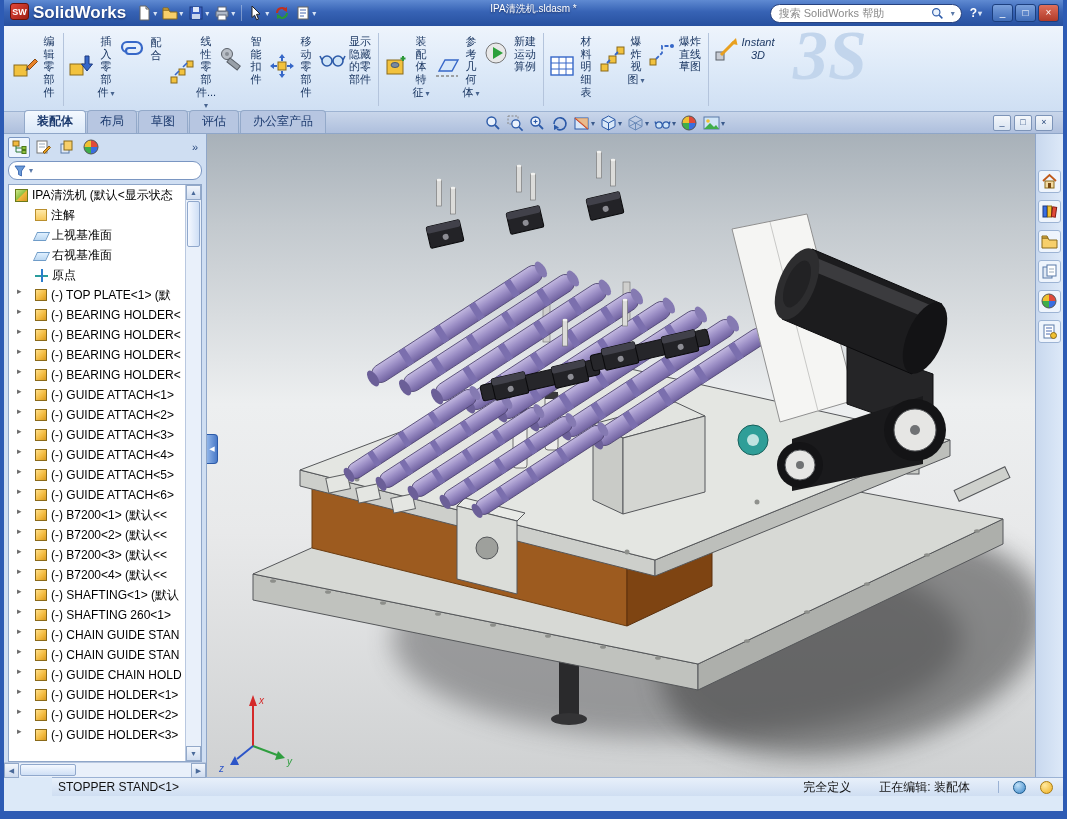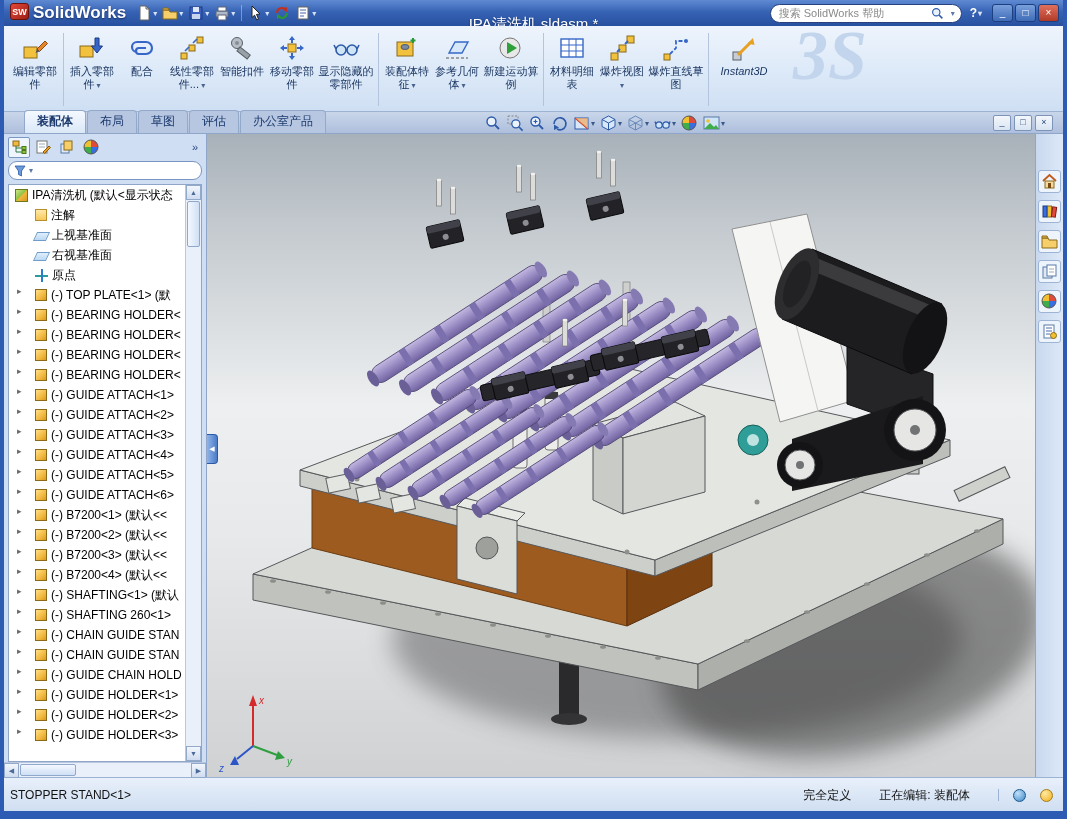--- a/index.html
+++ b/index.html
@@ -11,36 +11,36 @@
     background:linear-gradient(180deg,#5f8ad2 0%,#3763b5 45%,#27509f 100%);}
   .logo{display:flex;align-items:flex-start;gap:4px;padding:0 8px 0 2px;}
   .logo-sq{width:19px;height:17px;border-radius:3px;background:linear-gradient(135deg,#e2473a,#9e1f14);
     color:#fff;font-size:9px;font-weight:bold;display:flex;align-items:center;justify-content:center;border:1px solid #6b120a;}
   .logo-text{color:#fff;font-weight:bold;font-size:17px;text-shadow:0 1px 2px rgba(0,0,30,.5);}
   .tb-icons{display:flex;align-items:center;gap:1px;}
   .tb-btn{display:flex;align-items:center;height:20px;padding:1px 2px;border-radius:2px;cursor:default;}
   .tb-btn svg{width:16px;height:16px;}
   .dd{font-style:normal;font-size:8px;color:#d7e3f5;margin-left:1px;}
   .tb-sep{width:1px;height:16px;background:rgba(255,255,255,.35);margin:0 3px;}
-  .doc-title{position:absolute;left:50%;top:15px;transform:translateX(-50%);color:#fff;font-size:15px;text-shadow:0 1px 2px rgba(0,0,30,.5);white-space:nowrap;text-align:right;}
+  .doc-title{position:absolute;left:50%;top:2px;transform:translateX(-50%);color:#fff;font-size:10px;text-shadow:0 1px 2px rgba(0,0,30,.5);white-space:nowrap;text-align:right;}
   .search{margin-left:auto;display:flex;align-items:center;gap:6px;background:#fff;border:1px solid #27427e;
     border-radius:10px;height:19px;width:192px;padding:0 6px;}
   .search input{flex:1;border:none;outline:none;font-size:11px;color:#333;background:transparent;min-width:0;}
   .search input::placeholder{color:#8a8a8a;}
   .search svg{width:13px;height:13px;flex:none;}
   .search .dd{color:#5a79a8;}
   .help-btn{color:#fff;font-size:12px;font-weight:bold;margin:0 8px;display:flex;align-items:center;}
   .win-controls{display:flex;gap:2px;margin-left:2px;}
   .wc{width:21px;height:18px;border:1px solid #1c3f7f;border-radius:3px;color:#fff;font-size:10px;line-height:15px;
     text-align:center;background:linear-gradient(180deg,#7aa0dc,#3f6cb8);}
   .wc.close{background:linear-gradient(180deg,#e0705c,#b03a28);}
   
   .ribbon{height:86px;position:relative;display:flex;align-items:flex-start;padding:4px 4px 2px 6px;
     background:linear-gradient(180deg,#eef4fc 0%,#dce9f8 55%,#cfdff3 100%);border-bottom:1px solid #9db3d2;}
-  .rbtn{width:50px;display:flex;flex-direction:column;align-items:center;padding:3px 1px 1px;border-radius:3px;}
+  .rbtn{width:50px;display:flex;flex-direction:row;align-items:center;padding:3px 1px 1px;border-radius:3px;}
   .rbtn.wide{width:58px;} .rbtn.xwide{width:64px;font-style:italic;}
   .ricon{width:30px;height:30px;display:flex;align-items:center;justify-content:center;}
   .ricon svg{width:28px;height:28px;}
   .rlabel{font-size:11px;color:#17335f;text-align:center;line-height:1.15;margin-top:2px;word-break:break-all;}
   .has-arrow .rlabel::after{content:" ▾";font-size:8px;color:#47648f;}
   .rsep{width:1px;align-self:stretch;background:#b4c4dc;margin:3px 3px;}
   .watermark{position:absolute;right:196px;top:-10px;font-family:"Liberation Serif",serif;font-style:italic;
     font-weight:bold;font-size:70px;color:#c2d5ec;pointer-events:none;}
   
   .tabrow{height:22px;background:linear-gradient(180deg,#c9d6ea,#aebfdd);display:flex;align-items:flex-end;
@@ -101,21 +101,21 @@
   .tpbtn svg{width:17px;height:17px;}
   
   .bottom-tabs{height:16px;background:linear-gradient(180deg,#d7e2f2,#b9c9e2);border-top:1px solid #8fa6c8;
     display:flex;align-items:stretch;padding-left:54px;font-size:11px;}
   .navb{width:17px;border:1px solid #93a9c9;background:linear-gradient(180deg,#f2f6fc,#cfdcef);color:#4a6a9a;
     font-size:7px;display:flex;align-items:center;justify-content:center;}
   .dtab{padding:0 10px;display:flex;align-items:center;border:1px solid #8fa6c8;border-top:none;color:#16325c;background:#c4d2e8;}
   .dtab.active{background:#f5f9ff;font-weight:bold;}
   
   .status-bar{height:18px;background:linear-gradient(180deg,#e8f0fa,#cfdef2);border-top:1px solid #9bb2d4;
-    display:flex;align-items:center;font-size:12px;color:#111;padding:17px 6px;}
+    display:flex;align-items:center;font-size:12px;color:#111;padding:9px 6px;margin-left:48px;}
   .sb-right{margin-left:auto;display:flex;align-items:center;gap:28px;padding-right:4px;}
   .sb-icons{display:flex;align-items:center;gap:14px;}
   .sb-sep{width:1px;height:12px;background:#9bb2d4;}
   .dot-ind{width:13px;height:13px;border-radius:50%;border:1px solid #1c5a8c;background:radial-gradient(circle at 35% 30%,#bfe0f8,#3a86c8);}
   .dot-tip{width:13px;height:13px;border-radius:50%;border:1px solid #a87a10;background:radial-gradient(circle at 35% 30%,#ffe9a0,#f0b020);}
   .triadtxt{font-size:10px;font-style:italic;}
 </style>
 </head>
 <body>
 

